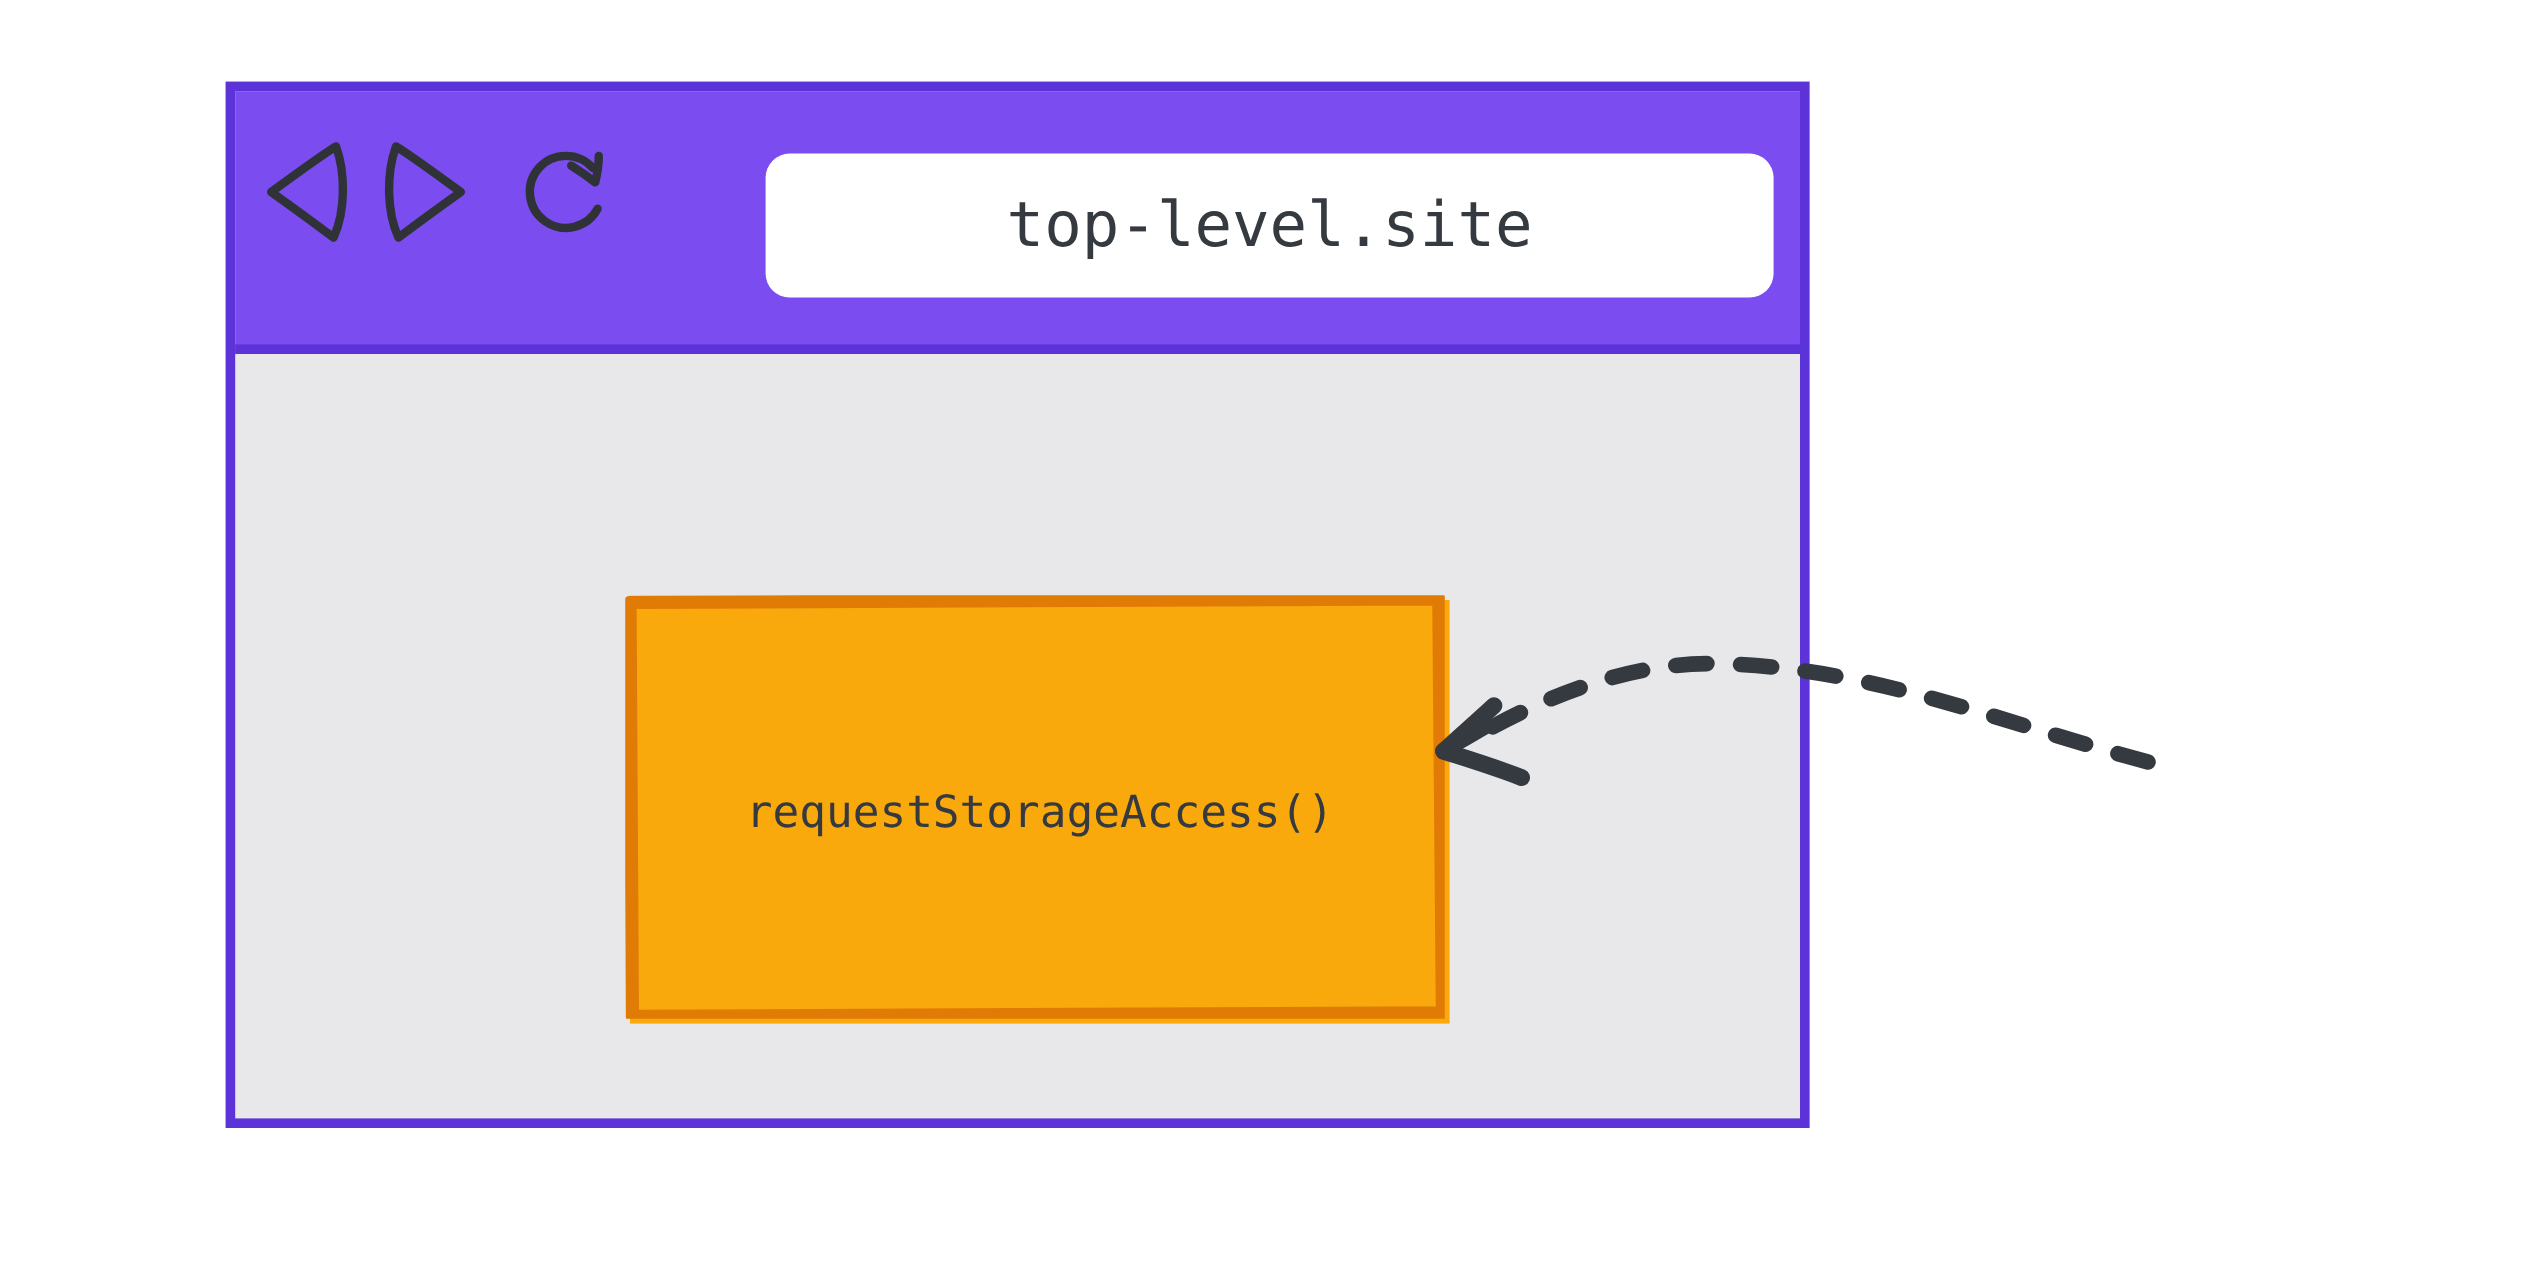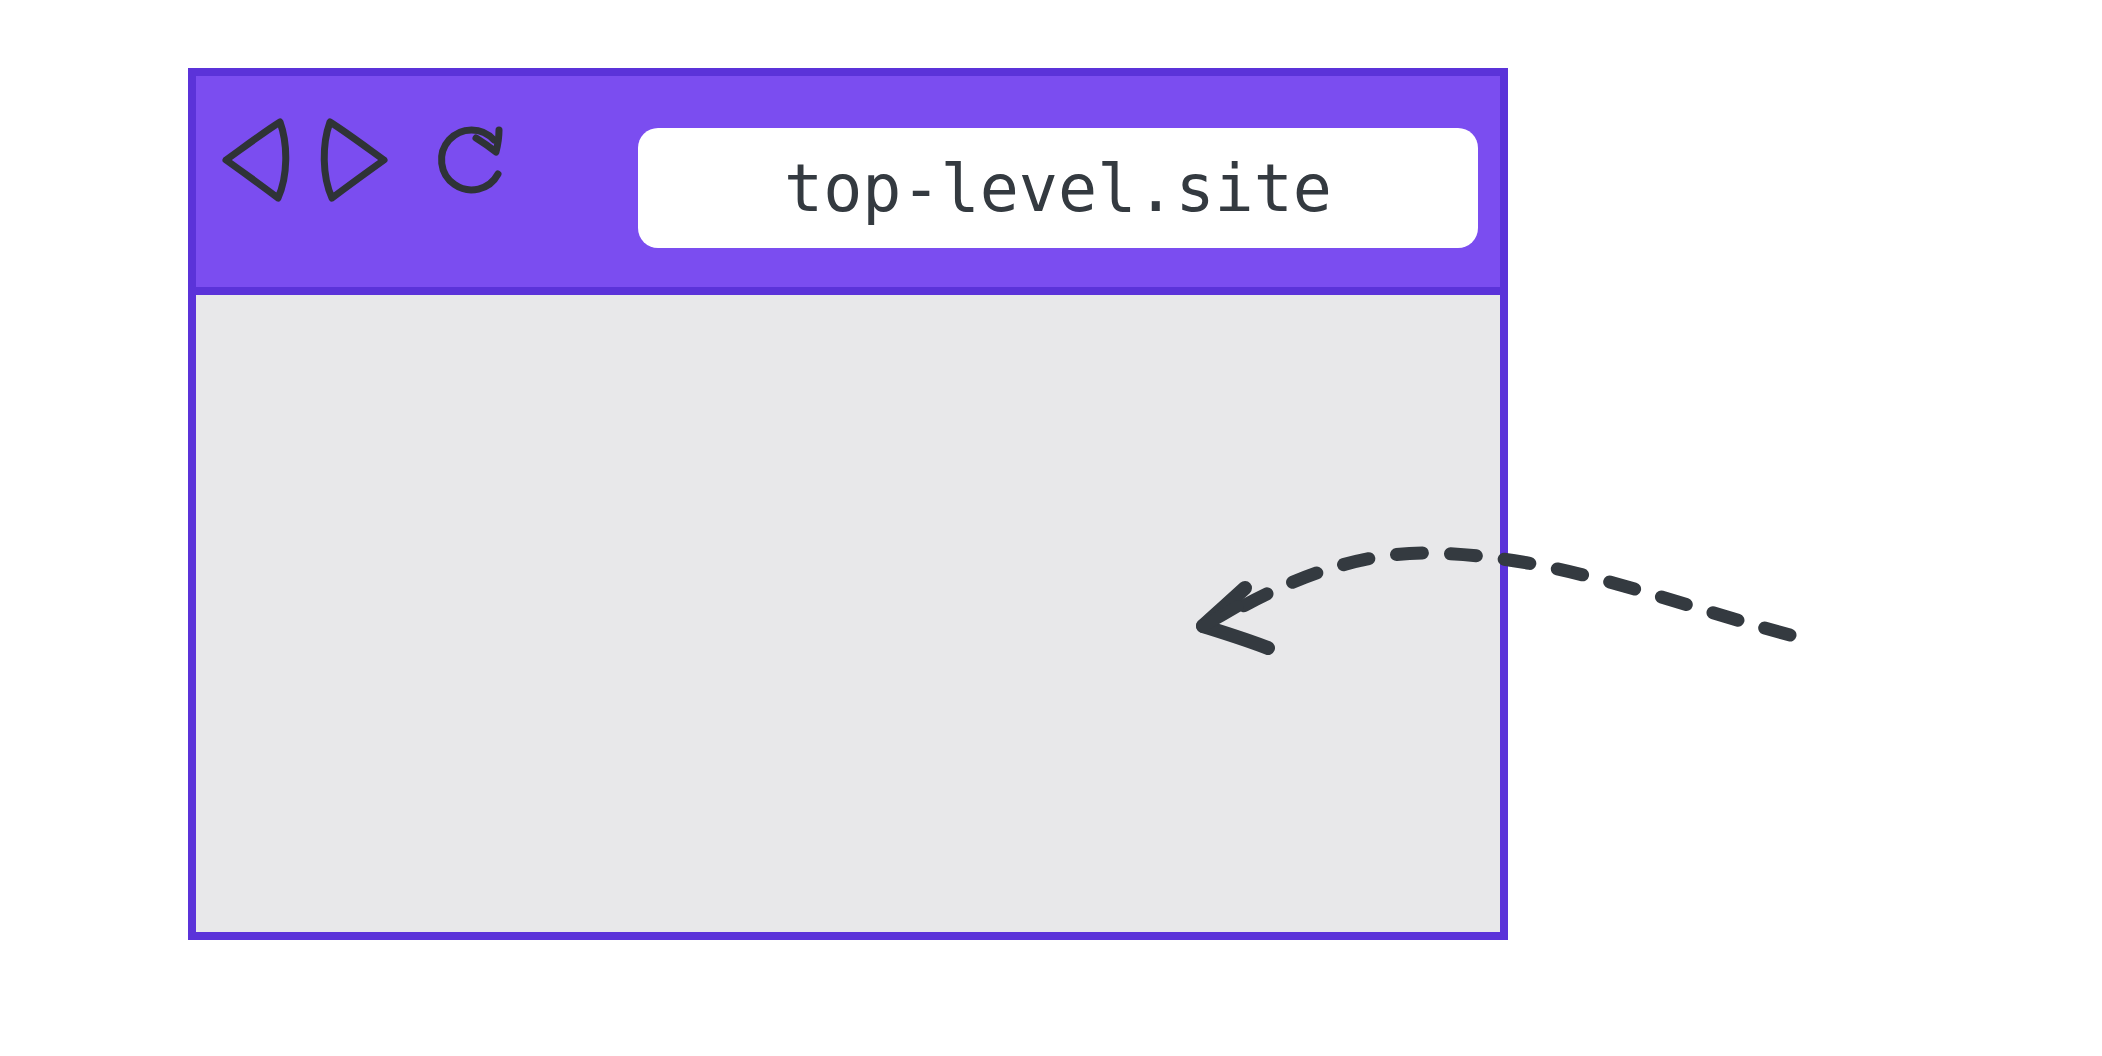--- a/index.html
+++ b/index.html
@@ -36,21 +36,21 @@
   .url-bar{
     position:absolute;
     left:442px;top:52px;
     width:840px;height:120px;
     background:#ffffff;
     border-radius:20px;
     display:flex;align-items:center;justify-content:center;
   }
   .url-text{
     font-family:"DejaVu Sans Mono",monospace;
-    font-size:65px;
+    font-size:52px;
     color:#343A40;
     letter-spacing:0px;
     white-space:nowrap;
   }
 
   
   .embed-box{
     position:absolute;
     left:329px;top:424px;
     width:683px;height:353px;
@@ -116,20 +116,29 @@
         </svg>
 
       </div>
 
       <div class="url-bar">
         <span class="url-text" title="Search or enter address">top-level.site</span>
       </div>
 
     </div>
 
+    <div class="embed-box">
+      <div class="embed-fill"></div>
+
+      <svg class="embed-sketch" viewBox="0 0 683 353" preserveAspectRatio="none">
+        <path d="M4 6 L 678 3 L 681 348 L 6 351 Z" fill="none" stroke="#E07B06" stroke-width="11" stroke-linejoin="round" stroke-linecap="round"></path>
+      </svg>
+
+      <div class="embed-label">requestStorageAccess()</div>
+    </div>
 
   </div>
 
   <div class="annotation-layer">
 
     <svg width="2102" height="1056" viewBox="0 0 2102 1056" style="position:absolute;left:0;top:0;">
 
       <path d="M1790 635 C 1660 600, 1560 556, 1430 553 C 1360 552, 1290 578, 1222 618" fill="none" stroke="#343A40" stroke-width="13" stroke-linecap="round" stroke-dasharray="26 28"></path>
 
       <path d="M1245 588 C 1232 600, 1216 614, 1203 626" fill="none" stroke="#343A40" stroke-width="14" stroke-linecap="round"></path>

